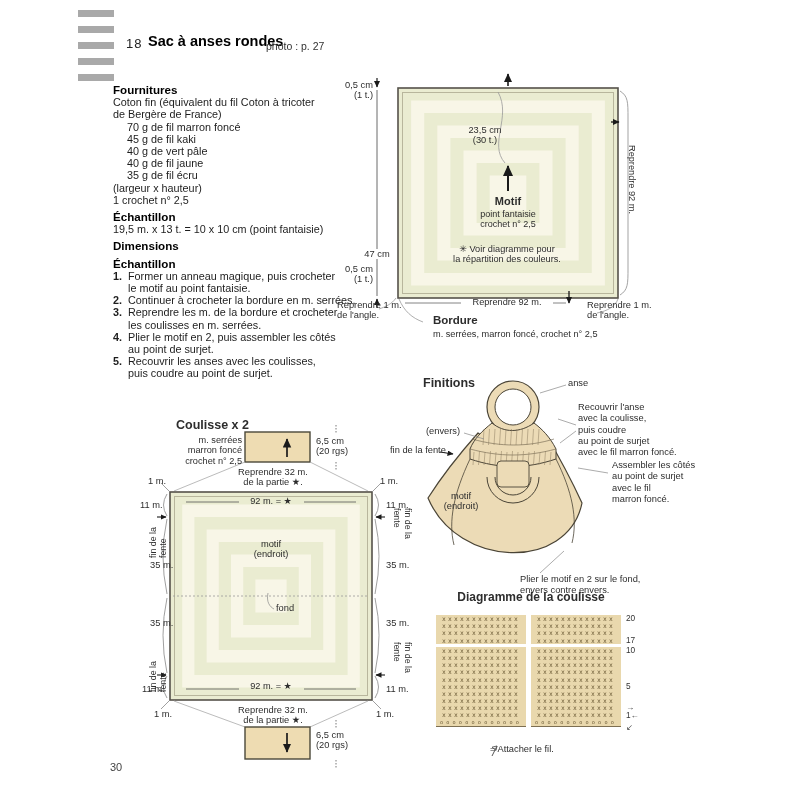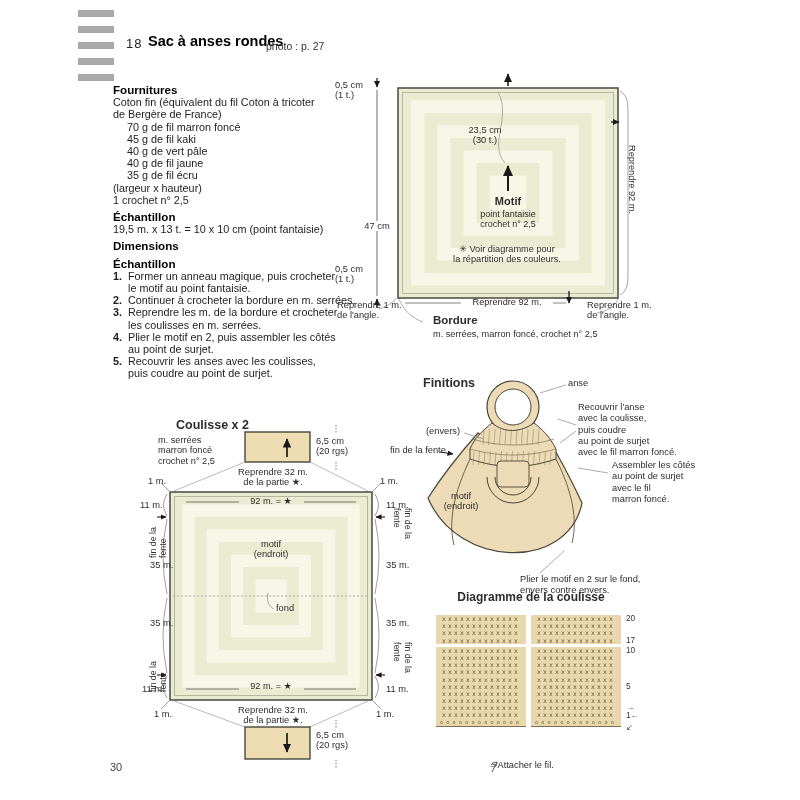--- a/index.html
+++ b/index.html
@@ -12,33 +12,33 @@
   .hdr-photo{position:absolute;left:266px;top:40px;font-size:10.5px;color:#333;}
   
   .leftcol{position:absolute;left:113px;top:83px;width:305px;font-size:10.8px;line-height:12.2px;color:#1d1d1d;}
   .leftcol .h{font-weight:bold;font-size:11.6px;margin-top:5px;color:#000;}
   .leftcol .ind{padding-left:14px;}
   .step{display:flex;}
   .step .n{font-weight:bold;flex:none;width:15px;}
   .step .t{white-space:pre-line;}
   
   .lab{position:absolute;font-size:9.3px;line-height:10.3px;color:#2d2d2d;white-space:pre-line;}
-  .c{text-align:center;} .r{} .b{font-weight:bold;}
+  .c{text-align:center;} .r{text-align:right;} .b{font-weight:bold;}
   .vr{writing-mode:vertical-rl;}
   .vl{writing-mode:vertical-rl;transform:rotate(180deg);}
   .dpanel{position:absolute;}
   .dpanel svg{position:absolute;left:0;top:0;}
   
   .sblock{position:absolute;width:90px;background:#e9d8ad;border-bottom:1px solid #7d6f52;}
   .srow{height:7.2px;line-height:7.2px;font-family:"DejaVu Sans Mono",monospace;font-size:6.3px;
         letter-spacing:2.2px;color:#6b5a36;text-align:center;overflow:hidden;}
   .srow.chain{font-size:5.2px;letter-spacing:3.2px;height:7px;line-height:6.5px;}
   .sgap{height:3px;background:#ffffff;}
   .rowlab{position:absolute;left:198px;font-size:8.3px;color:#333;line-height:8px;}
-  .legend{position:absolute;display:flex;align-items:center;gap:3px;font-size:9.3px;color:#2d2d2d;margin-top:16px;}
+  .legend{position:absolute;display:flex;align-items:center;gap:3px;font-size:9.3px;color:#2d2d2d;}
   .pagenum{position:absolute;left:110px;top:761px;font-size:11px;color:#444;}
 </style>
 </head>
 <body>
 
 <div id="page">
 
   <div class="tabbar" style="top:10px"></div>
   <div class="tabbar" style="top:26px"></div>
   <div class="tabbar" style="top:42px"></div>
@@ -118,21 +118,21 @@
       <line x1="276" y1="52" x2="284" y2="52" stroke="#1a1a1a" stroke-width="1.3" marker-end="url(#ar1)"></line>
       <line x1="234" y1="221" x2="234" y2="233" stroke="#1a1a1a" stroke-width="1.3" marker-end="url(#ar1)"></line>
       <line x1="70" y1="233" x2="126" y2="233" stroke="#666" stroke-width="0.8"></line>
       <line x1="218" y1="233" x2="231" y2="233" stroke="#666" stroke-width="0.8"></line>
       <path d="M64,229 C69,241 77,248 88,252" stroke="#999" stroke-width="0.8" fill="none"></path>
       <path d="M283,229 C280,237 272,241 262,243" stroke="#999" stroke-width="0.8" fill="none"></path>
       <path d="M61,228 C57,234 50,237 44,239" stroke="#999" stroke-width="0.8" fill="none"></path>
     </svg>
     <div class="lab r" style="left:0;top:10px;width:38px">0,5 cm
 (1 t.)</div>
-    <div class="lab c" style="left:26px;top:151px;width:32px;background:#fff">47 cm</div>
+    <div class="lab c" style="left:26px;top:179px;width:32px;background:#fff">47 cm</div>
     <div class="lab r" style="left:0;top:194px;width:38px">0,5 cm
 (1 t.)</div>
     <div class="lab" style="left:2px;top:230px;width:74px">Reprendre 1 m.
 de l'angle.</div>
     <div class="lab c" style="left:118px;top:55px;width:64px">23,5 cm
 (30 t.)</div>
     <div class="lab c b" style="left:133px;top:126px;width:80px;font-size:11px">Motif</div>
     <div class="lab c" style="left:123px;top:139px;width:100px;font-size:9px">point fantaisie</div>
     <div class="lab c" style="left:123px;top:149px;width:100px;font-size:9px">crochet n° 2,5</div>
     <div class="lab c" style="left:92px;top:174px;width:160px;font-size:9.2px">✳ Voir diagramme pour

